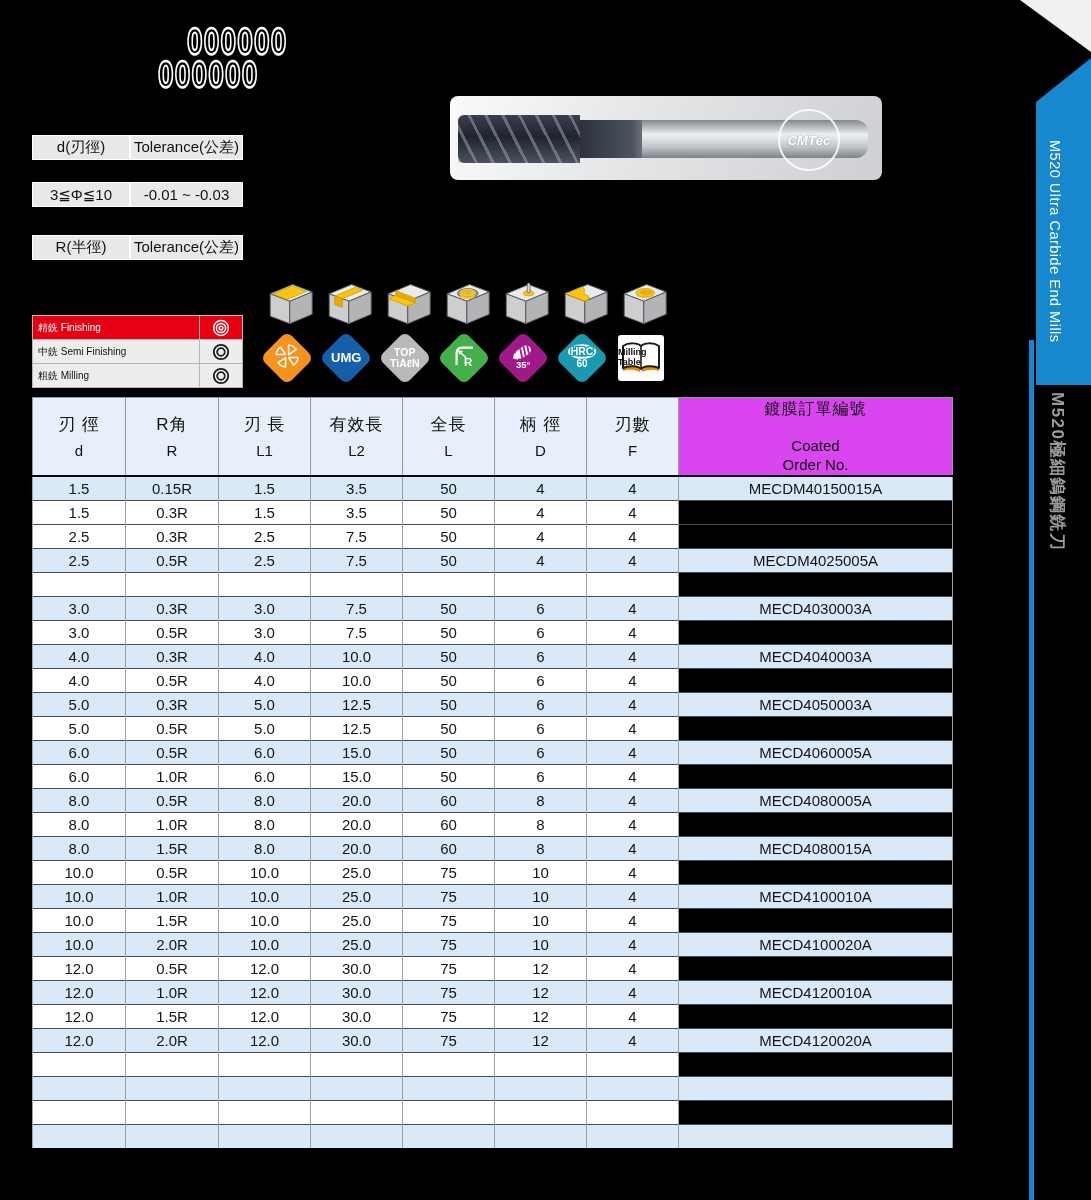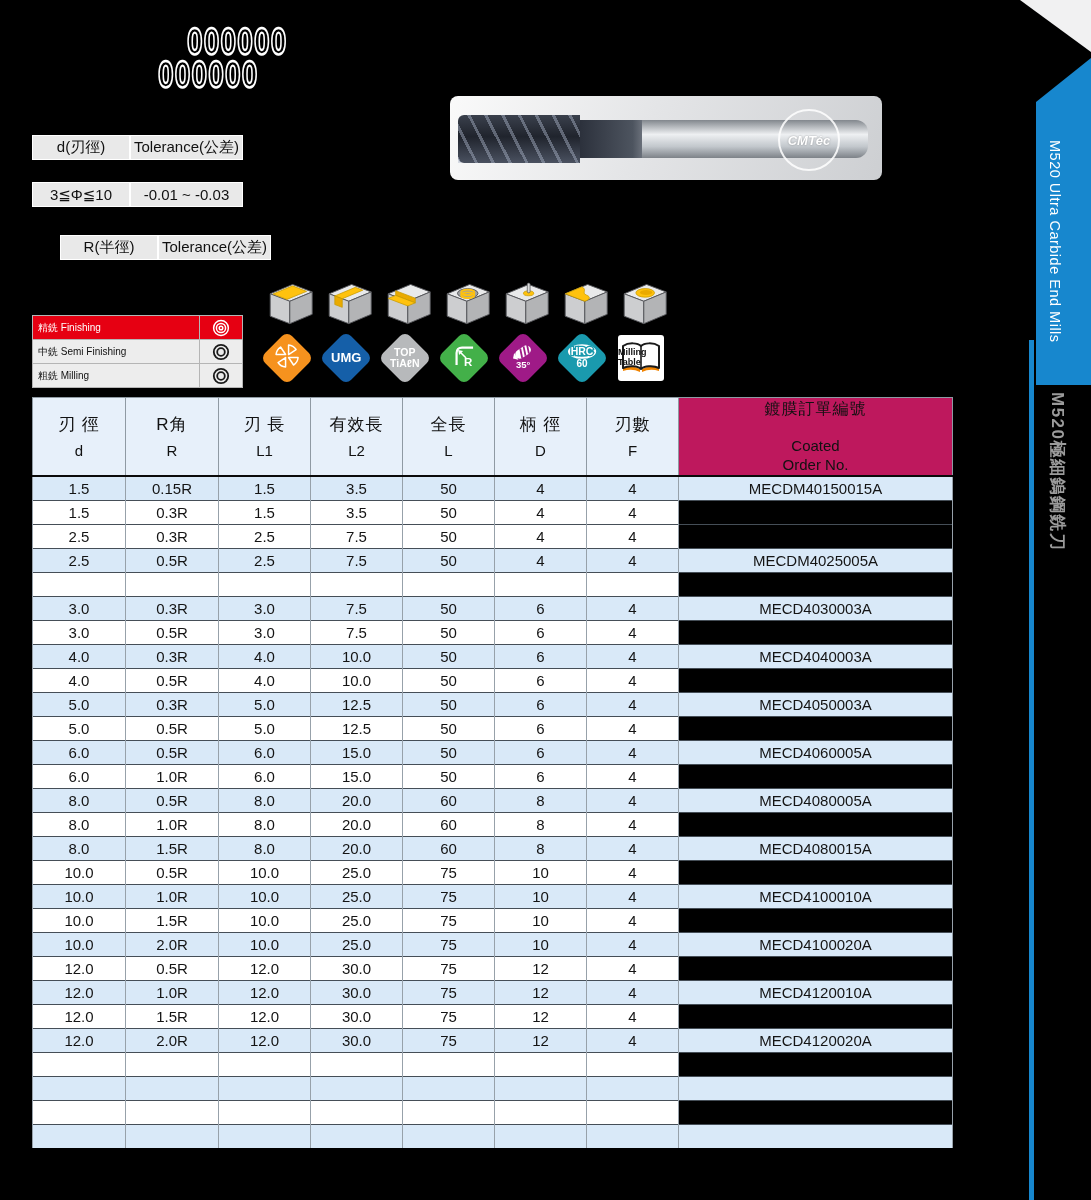--- a/index.html
+++ b/index.html
@@ -25,21 +25,21 @@
   .wm{position:absolute;left:328px;top:13px;width:58px;height:58px;border:2px solid rgba(255,255,255,.85);
       border-radius:50%;display:flex;align-items:center;justify-content:center;
       color:#fff;font-style:italic;font-weight:700;font-size:13px;text-shadow:0 0 2px rgba(0,0,0,.35);}
   
   .mini{position:absolute;left:32px;width:211px;height:25px;display:flex;border:1px solid #fff;
         background:#fff;box-sizing:border-box;}
   .mini .c{background:#e9e9e9;display:flex;align-items:center;justify-content:center;
            font-size:15px;color:#111;}
   .mini .c1{width:96px;border-right:2px solid #fff;}
   .mini .c2{flex:1;}
-  .mini-d{top:135px;} .mini-dv{top:182px;} .mini-r{top:235px;margin-left:28px;}
+  .mini-d{top:135px;} .mini-dv{top:182px;} .mini-r{top:235px;}
   
   .legend{position:absolute;left:32px;top:315px;width:211px;border:1px solid #b5b5b5;
           box-sizing:border-box;}
   .lg-row{display:flex;height:23px;background:#ededed;border-top:1px solid #b5b5b5;}
   .lg-row:first-child{border-top:none;}
   .lg-row .lab{flex:1;display:flex;align-items:center;padding-left:5px;font-size:10px;color:#111;}
   .lg-row .sym{width:42px;border-left:1px solid #b5b5b5;display:flex;align-items:center;justify-content:center;}
   .lg-row.hot{background:#e60012;}
   .lg-row.hot .lab{color:#fff;}
   
@@ -51,21 +51,21 @@
   .dlabel{transform:rotate(-45deg);color:#fff;font-weight:700;text-align:center;line-height:1.05;}
   .booktile{width:46px;height:46px;background:#fff;border-radius:3px;position:relative;
             display:flex;align-items:center;justify-content:center;}
   .booktile .txt{position:absolute;top:12px;left:0;right:0;font-size:9px;
                  font-weight:700;color:#111;line-height:1.15;}
   
   table.spec{position:absolute;left:32px;top:397px;border-collapse:collapse;table-layout:fixed;
              width:920px;}
   table.spec th{background:#e7f0fa;border:1px solid #8f9aa3;border-bottom:2px solid #0a0a0a;
       font-weight:400;color:#111;vertical-align:middle;padding:0;}
-  table.spec th.last{background:#be185d;}
+  table.spec th.last{background:#d946ef;}
   table.spec thead tr{height:78px;}
   .th-zh{font-size:17px;letter-spacing:1px;display:block;}
   .th-en{font-size:15px;display:block;margin-top:6px;}
   .th-en2{font-size:15px;display:block;margin-top:2px;}
   table.spec td{height:23px;text-align:center;font-size:15px;color:#141414;padding:0;
       border-top:1px solid #454e57;border-left:1px solid #97a1aa;border-right:1px solid #97a1aa;
       background:#fff;overflow:hidden;white-space:nowrap;}
   tr.r-blue td{background:#d9e9f8;}
   td.c-black{background:#000 !important;}
   td.c-order{background:#d9e9f8;}

